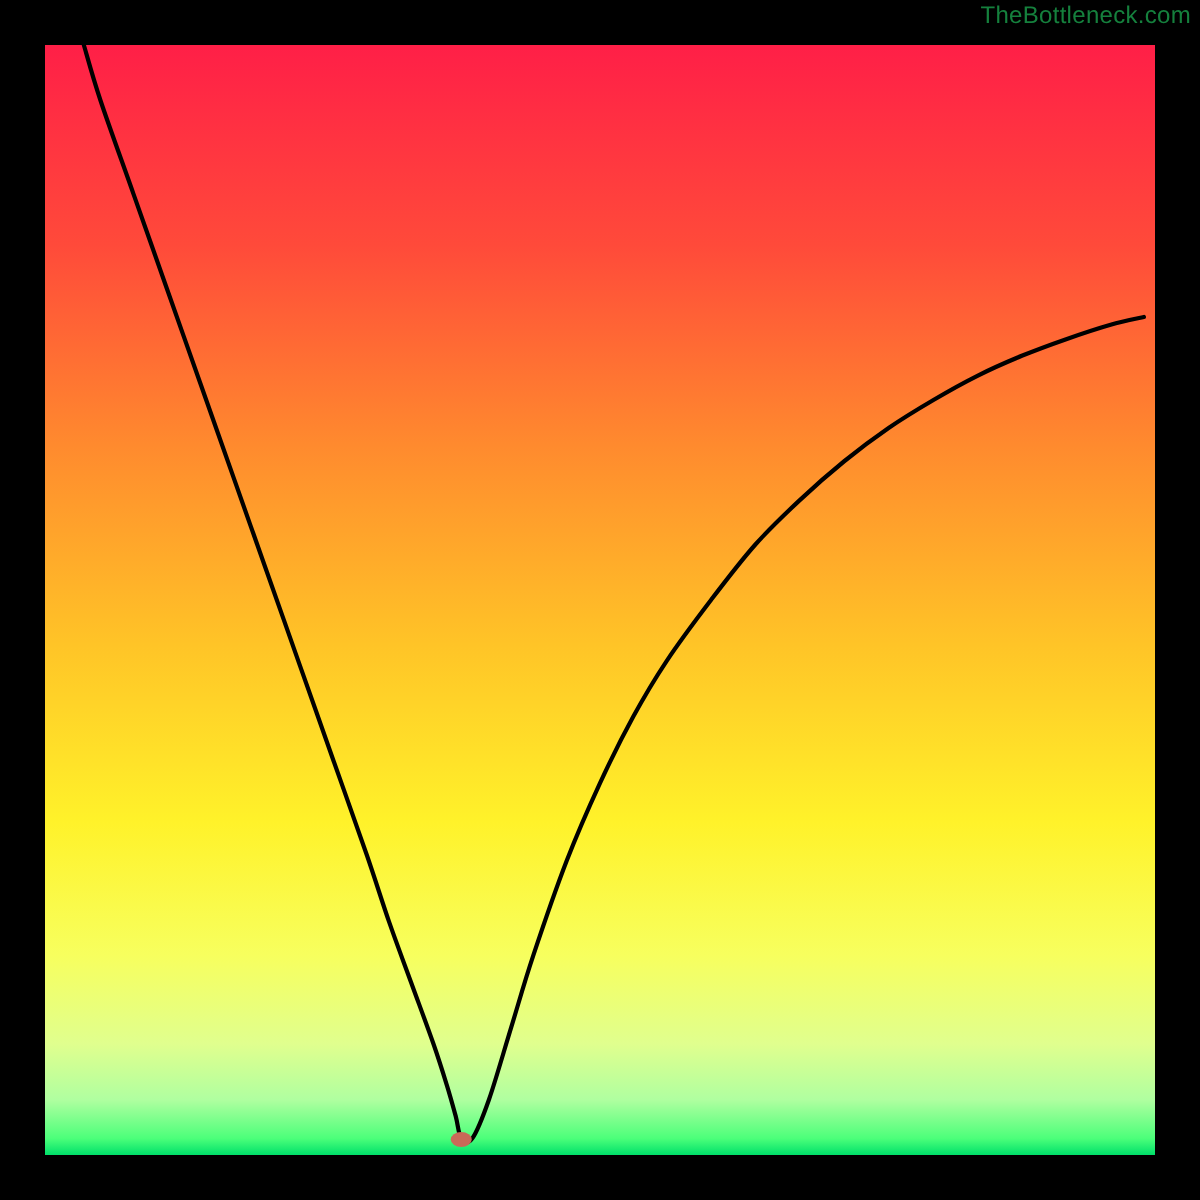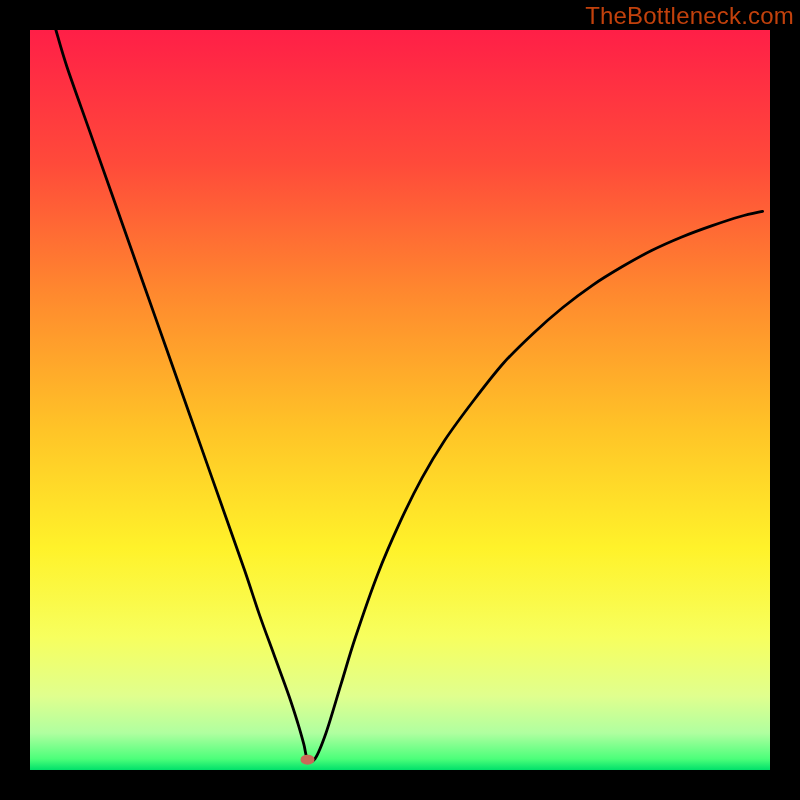--- a/index.html
+++ b/index.html
@@ -12,22 +12,22 @@
     overflow: hidden;
   }
   .stage {
     position: absolute;
     inset: 0;
   }
   .watermark {
     position: absolute;
     top: 2px;
     right: 6px;
-    color: #c2410c;
-    font-size: 24px;
+    color: #15803d;
+    font-size: 16px;
     font-weight: 400;
     letter-spacing: 0.2px;
     user-select: none;
   }
   svg { display: block; }
 </style>
 </head>
 <body>
 
 <div class="stage">

